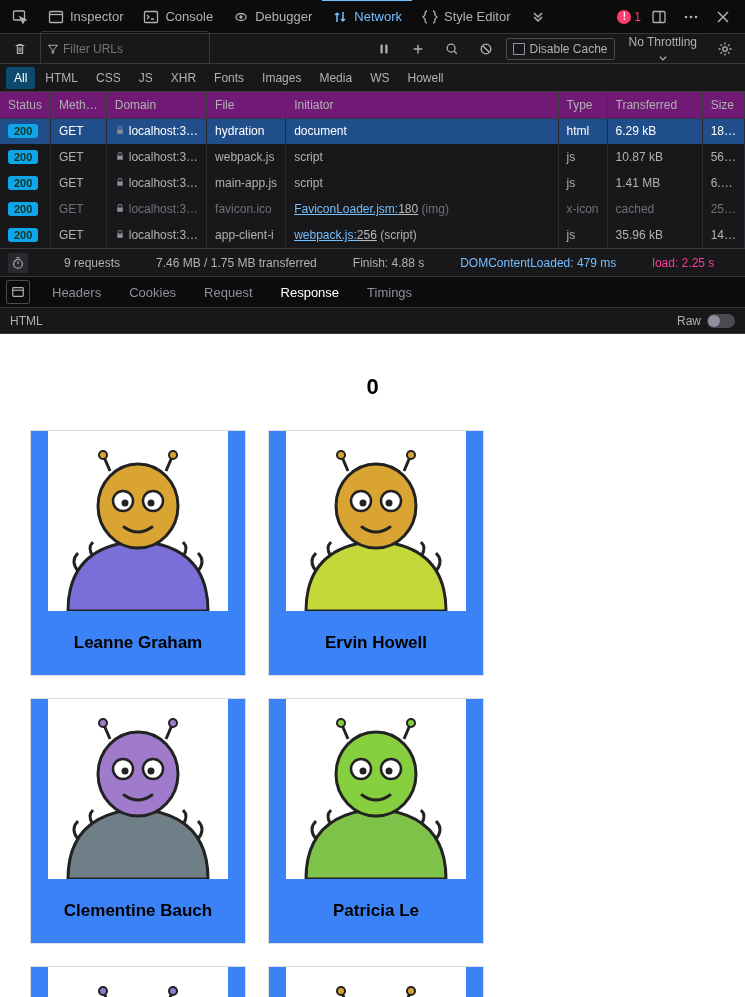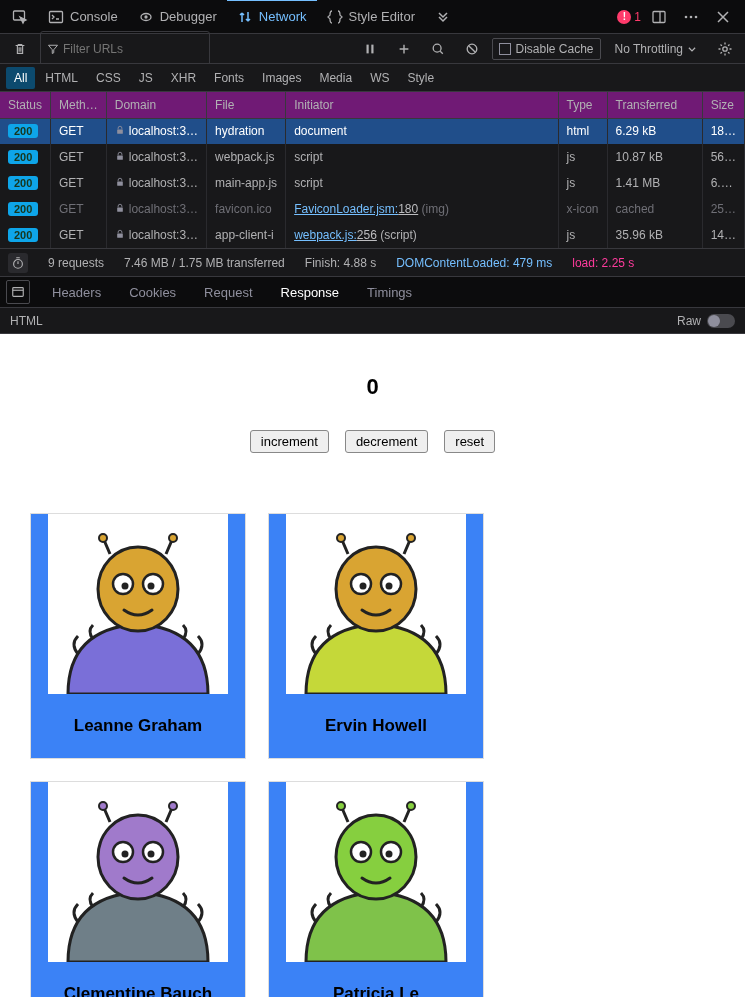--- a/index.html
+++ b/index.html
@@ -17,21 +17,21 @@
 .error-badge .dot { width: 14px; height: 14px; border-radius: 50%; background: #ff3b6b; color: #fff; display: flex; align-items: center; justify-content: center; font-size: 10px; font-weight: bold; }
 
 
 .toolbar-second { display: flex; align-items: center; height: 30px; background: #18181a; border-bottom: 1px solid #38383d; padding: 0 6px; gap: 6px; }
 .filter-input { background: transparent; border: none; color: #8f8f9d; font-size: 12px; outline: none; width: 140px; }
 .filter-wrap { display: flex; align-items: center; gap: 4px; border: 1px solid #38383d; border-radius: 3px; padding: 2px 6px; height: 36px; }
 .toolbar-second .spacer { flex: 1; }
 .tb-btn { display: flex; align-items: center; gap: 4px; padding: 3px 6px; font-size: 12px; color: #b1b1b3; cursor: pointer; border: 1px solid transparent; border-radius: 2px; }
 .tb-btn.bordered { border: 1px solid #4a4a4f; }
 .tb-checkbox { width: 12px; height: 12px; border: 1px solid #8f8f9d; display: inline-block; }
-.throttle { display: flex; align-items: center; gap: 4px; padding: 0 8px; }
+.throttle { display: flex; align-items: center; gap: 4px; padding: 0 8px; flex-direction: column; }
 
 
 .filter-row { display: flex; align-items: center; height: 28px; background: #18181a; border-bottom: 1px solid #38383d; padding: 0 6px; gap: 2px; }
 .filter-chip { padding: 4px 8px; font-size: 12px; color: #b1b1b3; cursor: pointer; border-radius: 2px; }
 .filter-chip.active { background: #0c4a6e; color: #fff; }
 
 
 .net-table { width: 100%; border-collapse: collapse; font-size: 12px; }
 .net-table th { text-align: left; padding: 5px 8px; background: #701a75; border-bottom: 1px solid #38383d; border-right: 1px solid #38383d; color: #b1b1b3; font-weight: normal; height: 26px; }
 .net-table td { padding: 4px 8px; border-right: 1px solid #2a2a2e; height: 26px; white-space: nowrap; overflow: hidden; text-overflow: ellipsis; }
@@ -44,21 +44,21 @@
 .col-status { width: 48px; }
 .col-method { width: 48px; }
 .col-domain { width: 96px; }
 .col-file { width: 70px; }
 .col-initiator { width: 290px; }
 .col-type { width: 46px; }
 .col-transferred { width: 98px; }
 .col-size { width: 40px; }
 
 
-.status-bar { display: flex; align-items: center; height: 28px; background: #18181a; border-top: 1px solid #38383d; padding: 0 8px; gap: 20px; font-size: 12px; }
+.status-bar { display: flex; align-items: center; height: 28px; background: #18181a; border-top: 1px solid #38383d; padding: 0 8px; gap: 36px; font-size: 12px; }
 .status-bar .seg { color: #b1b1b3; }
 .status-bar .dcl { color: #75bfff; }
 .status-bar .load { color: #ff3b9d; }
 .clock-icon { width: 20px; height: 20px; border-radius: 3px; background: #2a2a2e; display:flex;align-items:center;justify-content:center; }
 
 
 .detail-tabs { display: flex; align-items: center; height: 32px; background: #0c0c0d; border-top: 1px solid #38383d; border-bottom: 1px solid #38383d; padding: 0 6px; gap: 4px; }
 .detail-tab { padding: 6px 12px; color: #8f8f9d; cursor: pointer; font-size: 13px; }
 .detail-tab.active { color: #fff; }
 .side-icon { width: 24px; height: 24px; display:flex;align-items:center;justify-content:center;border:1px solid #4a4a4f;border-radius:2px;margin-right:6px; }
@@ -86,20 +86,27 @@
 <body>
 
 <div class="devtools">
 
   <div class="toolbar-top">
     <div class="tool-tab">
       <svg viewBox="0 0 16 16" fill="none" stroke="currentColor" stroke-width="1.3">
           <rect x="1.5" y="2" width="11" height="9" rx="1"></rect>
           <path d="M8 8 l6 3 -2 1 -1 2 z" fill="currentColor"></path>
         </svg>
+    </div>
+    <div class="tool-tab">
+      <svg viewBox="0 0 16 16" fill="none" stroke="currentColor" stroke-width="1.3">
+          <rect x="1.5" y="2.5" width="13" height="11" rx="1"></rect>
+          <path d="M1.5 5.5 h13"></path>
+        </svg>
+      <span>Inspector</span>
     </div>
     <div class="tool-tab">
       <svg viewBox="0 0 16 16" fill="none" stroke="currentColor" stroke-width="1.3">
           <rect x="1.5" y="2.5" width="13" height="11" rx="1"></rect>
           <path d="M4 6 l2 2 -2 2 M8 10 h3"></path>
         </svg>
       <span>Console</span>
     </div>
     <div class="tool-tab">
       <svg viewBox="0 0 16 16" fill="none" stroke="currentColor" stroke-width="1.3">
@@ -208,21 +215,21 @@
   <div class="filter-row">
     <span class="filter-chip active">All</span>
     <span class="filter-chip">HTML</span>
     <span class="filter-chip">CSS</span>
     <span class="filter-chip">JS</span>
     <span class="filter-chip">XHR</span>
     <span class="filter-chip">Fonts</span>
     <span class="filter-chip">Images</span>
     <span class="filter-chip">Media</span>
     <span class="filter-chip">WS</span>
-    <span class="filter-chip">Style</span>
+    <span class="filter-chip">Howell</span>
   </div>
 
   <table class="net-table">
     <colgroup>
       <col class="col-status">
         <col class="col-method">
         <col class="col-domain">
         <col class="col-file">
         <col class="col-initiator">
         <col class="col-type">
@@ -344,25 +351,20 @@
       <span>Raw</span>
       <div class="toggle-track">
           <div class="toggle-thumb"></div>
         </div>
     </div>
   </div>
 
   <div class="response-body">
     <div class="page">
       <div class="counter">0</div>
-      <div class="btn-row">
-        <button class="page-btn">increment</button>
-        <button class="page-btn">decrement</button>
-        <button class="page-btn">reset</button>
-      </div>
       <div class="cards" id="cards-container">
           <div class="card">
             <div class="card-img"><svg class="robot-svg" viewBox="0 0 180 180" xmlns="http://www.w3.org/2000/svg">
     <rect width="180" height="180" fill="#fff"></rect>
     <path d="M20 180 Q20 115 90 110 Q160 115 160 180 Z" fill="#7a6fd8" stroke="#222" stroke-width="3"></path>
     <path d="M30 140 q-8 -10 0 -18 M150 140 q8 -10 0 -18 M45 125 q-6 -8 0 -14 M135 125 q6 -8 0 -14" stroke="#222" stroke-width="3" fill="none"></path>
     <ellipse cx="90" cy="75" rx="40" ry="42" fill="#d9a432" stroke="#222" stroke-width="3"></ellipse>
     <circle cx="75" cy="70" r="10" fill="#fff" stroke="#222" stroke-width="2.5"></circle>
     <circle cx="105" cy="70" r="10" fill="#fff" stroke="#222" stroke-width="2.5"></circle>
     <circle cx="77" cy="72" r="3.5" fill="#222"></circle>

